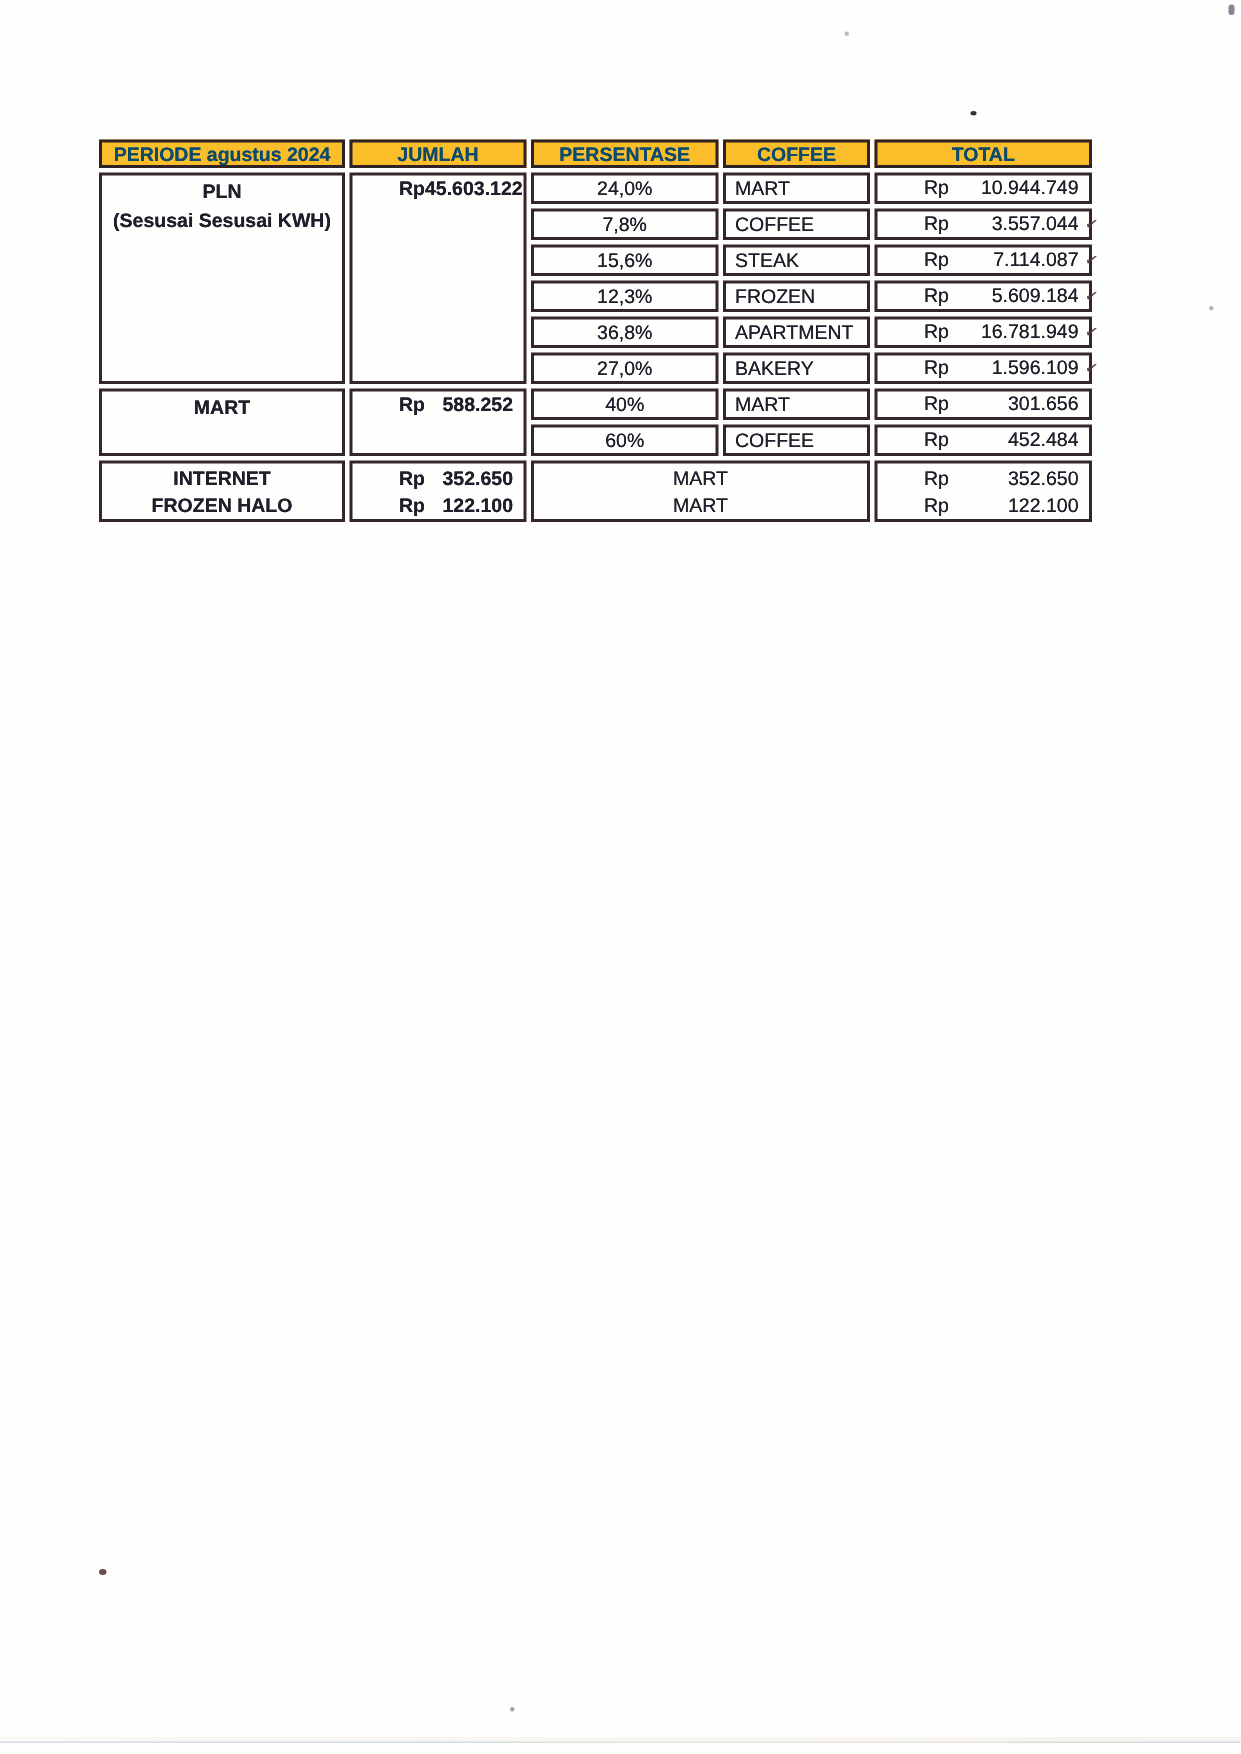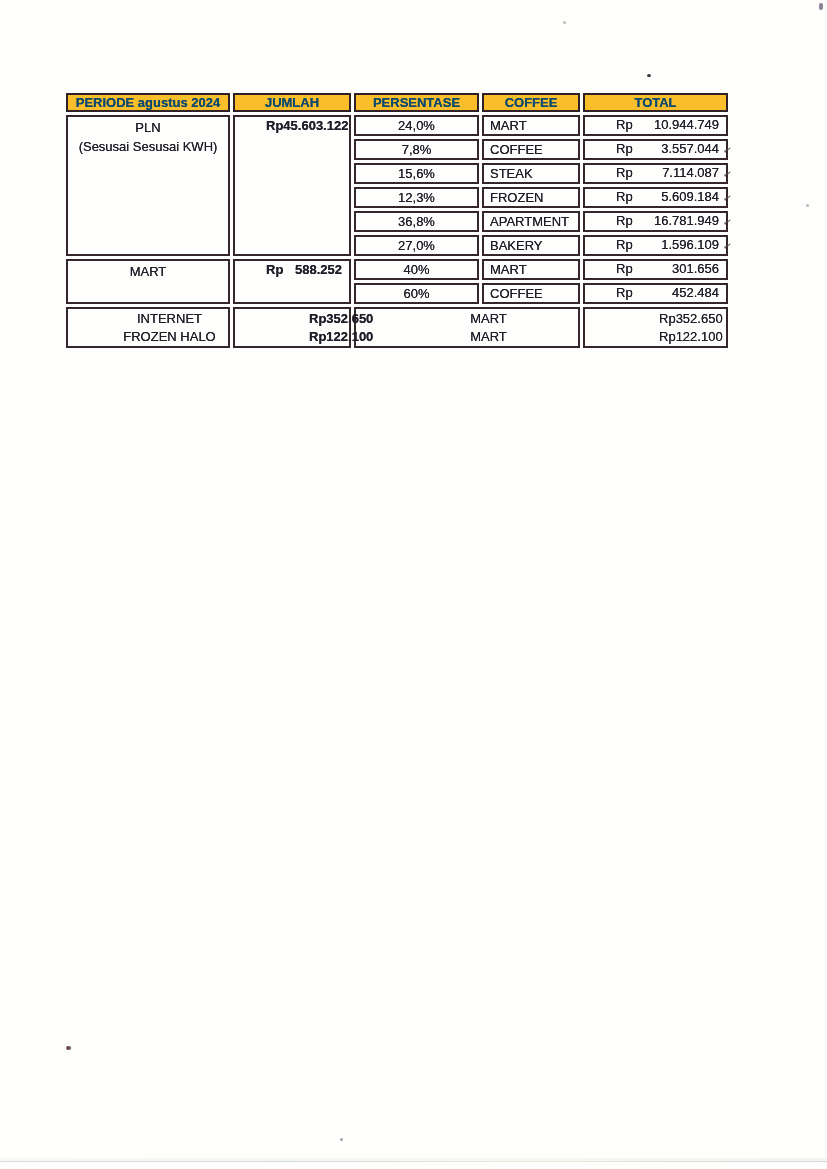--- a/index.html
+++ b/index.html
@@ -26,29 +26,29 @@
     text-shadow:0 0 .35px currentColor;
     background:#fefefc;
   }
   th{
     background:#fbbe2b;
     font-weight:700;
     text-align:center;
     color:#0c4a6e;
     border-color:#2e2226;
   }
-  .periode{text-align:center;font-weight:400;vertical-align:top;padding-top:1px;margin-top:24px;}
+  .periode{text-align:center;font-weight:700;vertical-align:top;padding-top:1px;margin-top:24px;}
   .periode .line{height:19px;line-height:19px;}
   .vtop{vertical-align:top;padding-top:1px;}
   .pct{text-align:center;}
   .dev{text-align:left;padding-left:6px;}
   .money{position:relative;}
   .mrow{display:flex;justify-content:space-between;padding:0 7px;height:17px;line-height:16px;margin-left:24px;}
   .bold{font-weight:700;}
-  .cell2{height:36px;padding-left:43px;}
+  .cell2{height:36px;}
   .cell2 .line,.cell2 .mrow{height:18px;line-height:18px;}
   .devmerge{text-align:center;}
   .tick{
     position:absolute;right:-6px;top:2px;
     font-size:11px;color:#55424a;font-weight:400;
     transform:rotate(12deg);text-shadow:none;
   }
   
   .speck{position:absolute;border-radius:50%;}
   .sp1{left:647px;top:74px;width:4px;height:3px;background:#3a3138;}

